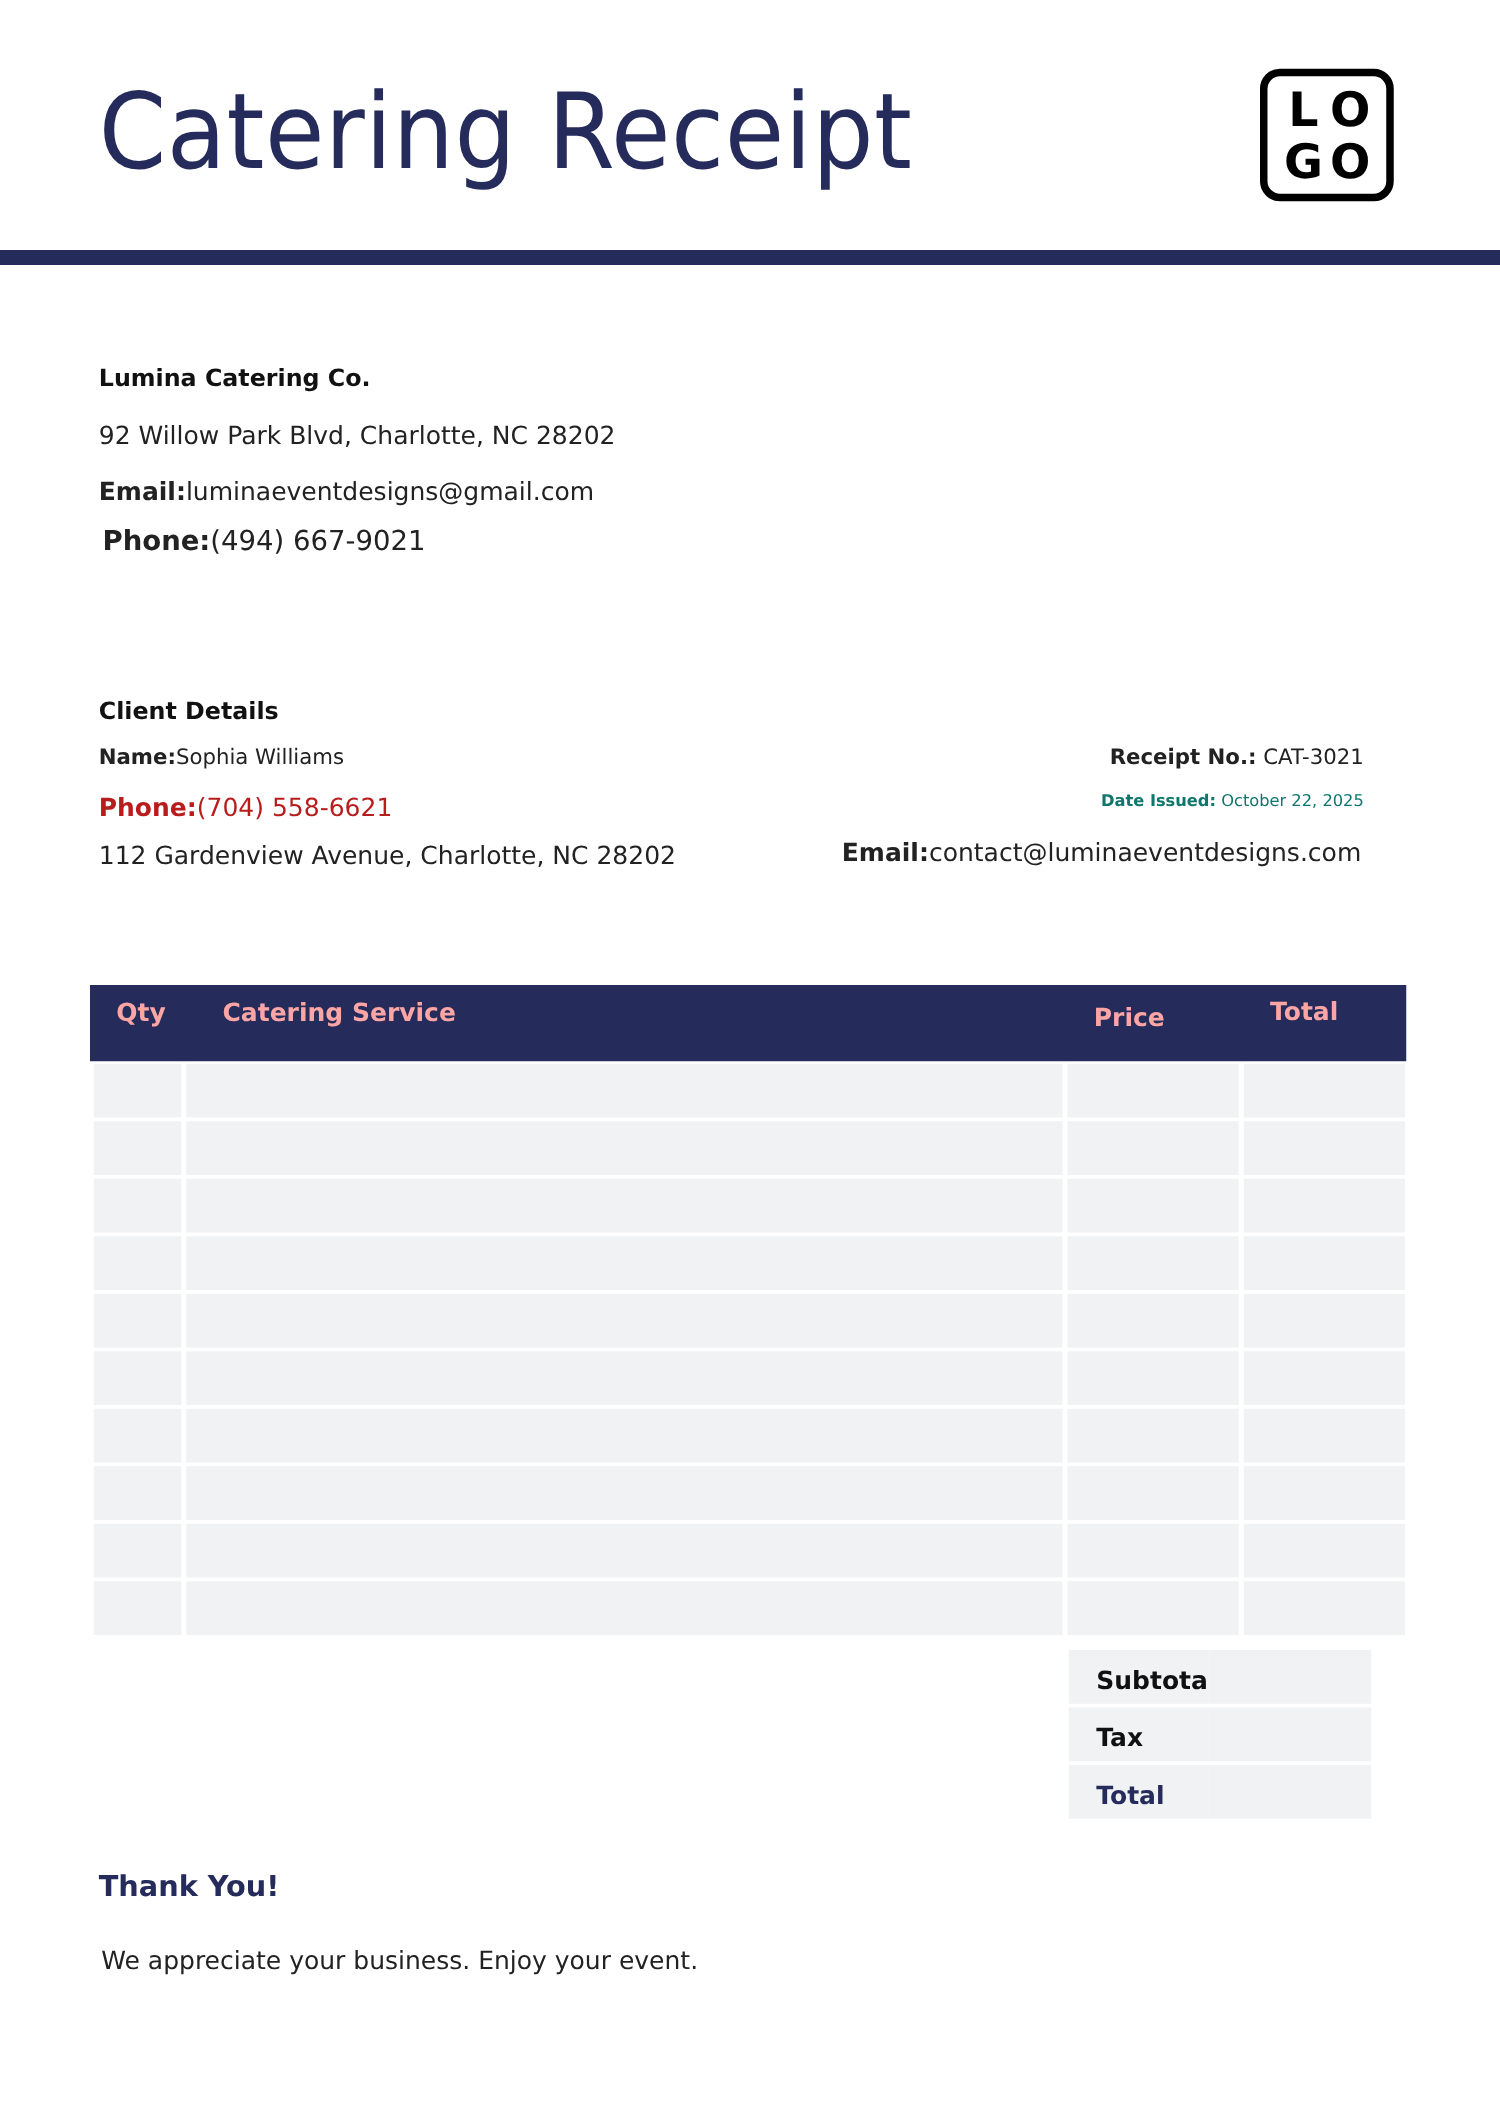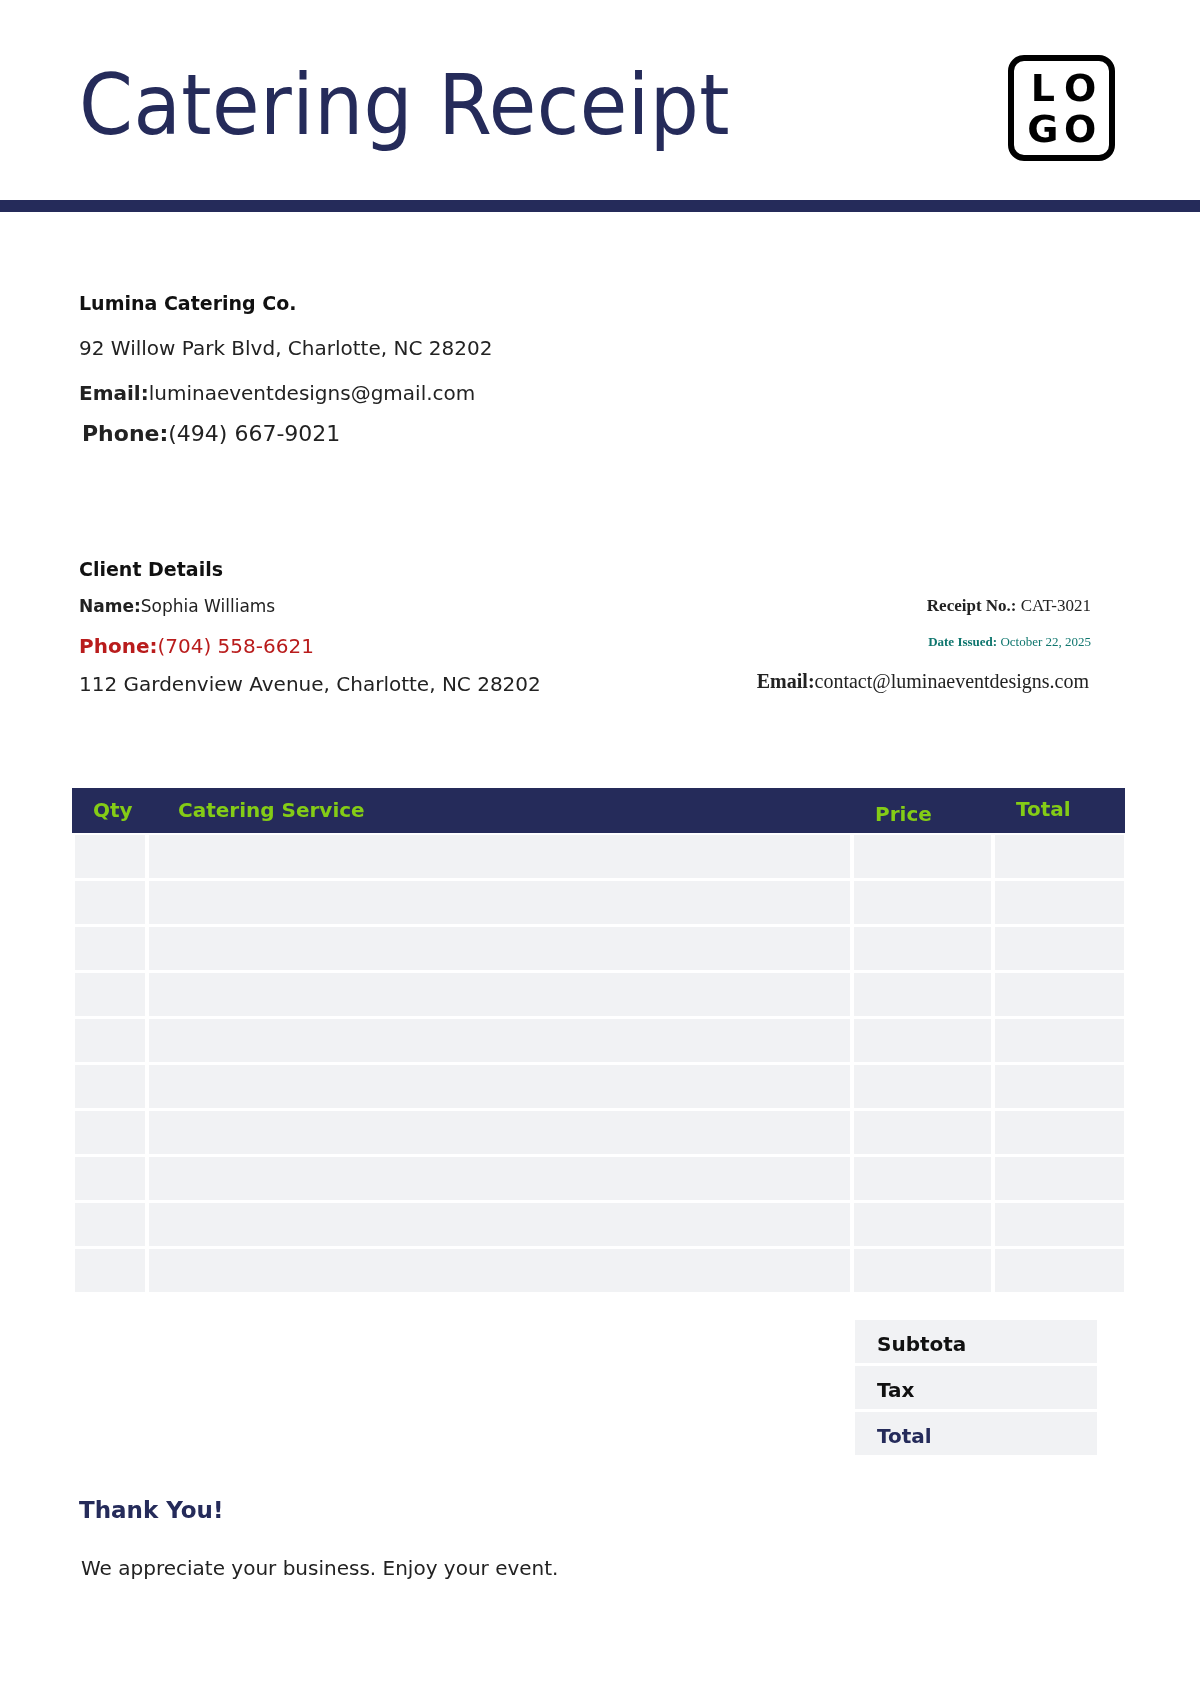--- a/index.html
+++ b/index.html
@@ -63,35 +63,35 @@
     .company-name { left: 79px; top: 292px; font-size: 19px; font-weight: bold; }
     .company-address { left: 79px; top: 336px; font-size: 20px; color: #222; }
     .company-email { left: 79px; top: 381px; font-size: 20px; color: #222; }
     .company-phone { left: 82px; top: 421px; font-size: 22px; color: #222; }
 
     .client-heading { left: 79px; top: 558px; font-size: 19px; font-weight: bold; }
     .client-name { left: 79px; top: 596px; font-size: 17px; color: #222; }
     .client-phone { left: 79px; top: 634px; font-size: 20px; color: #b91c1c; }
     .client-address { left: 79px; top: 672px; font-size: 20px; color: #222; }
 
-    .right-info { right: 109px; text-align: right; font-family: Liberation Serif, serif; }
+    .right-info { right: 109px; text-align: right; }
     .receipt-no { top: 596px; font-size: 17px; color: #222; }
     .date-issued { top: 634px; font-size: 13px; color: #0f766e; }
     .contact-email { top: 670px; font-size: 20px; color: #222; right: 111px; }
 
     .items-table {
       position: absolute;
       left: 72px;
       top: 788px;
       width: 1053px;
     }
     .table-header {
-      height: 45px;
+      height: 61px;
       background: #252b5a;
-      color: #84cc16;
+      color: #fca5a5;
       position: relative;
       font-weight: bold;
       font-size: 20px;
     }
     .th { position: absolute; top: 10px; white-space: nowrap; }
     .th-qty { left: 21px; }
     .th-service { left: 106px; }
     .th-price { left: 803px; top: 14px; }
     .th-total { left: 944px; top: 9px; }
 

